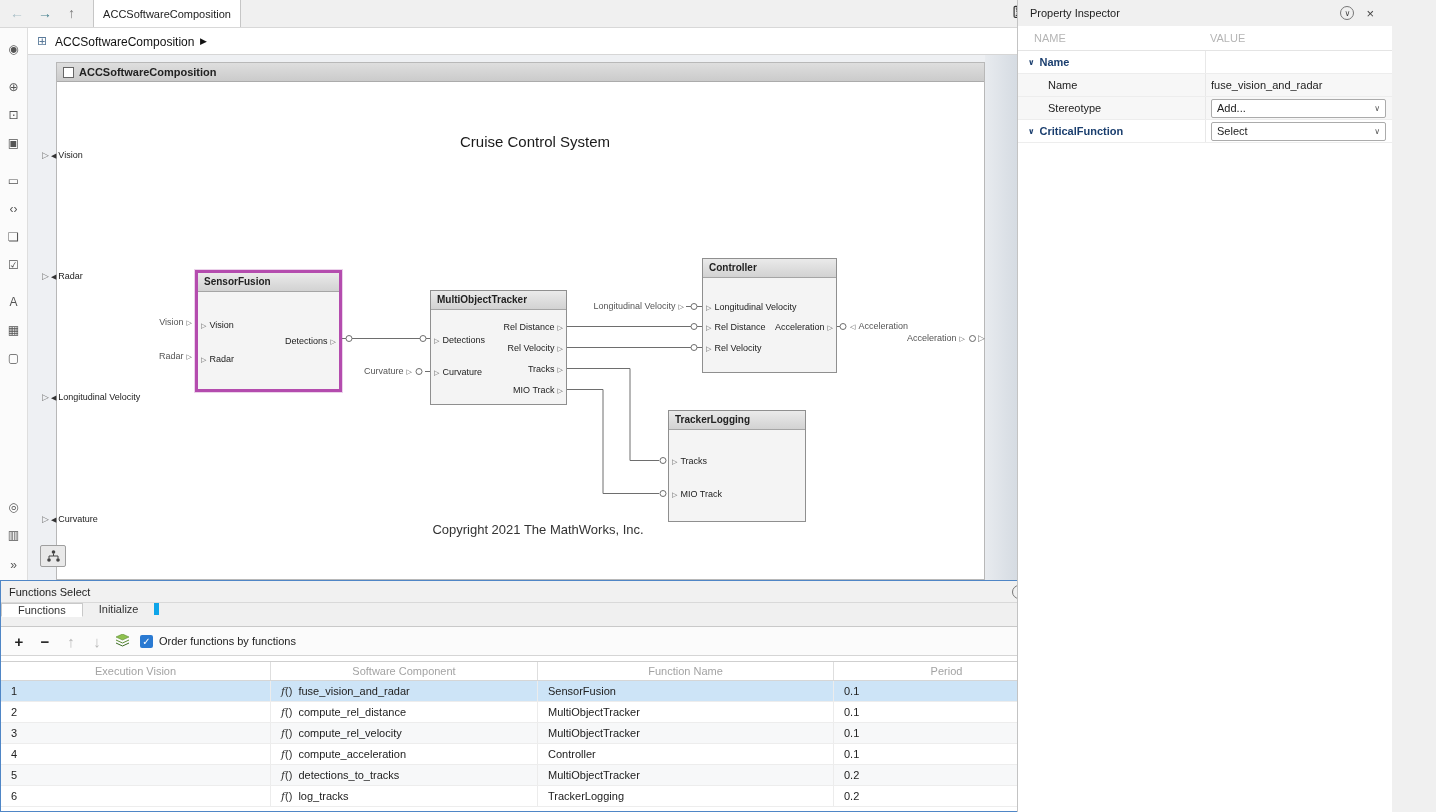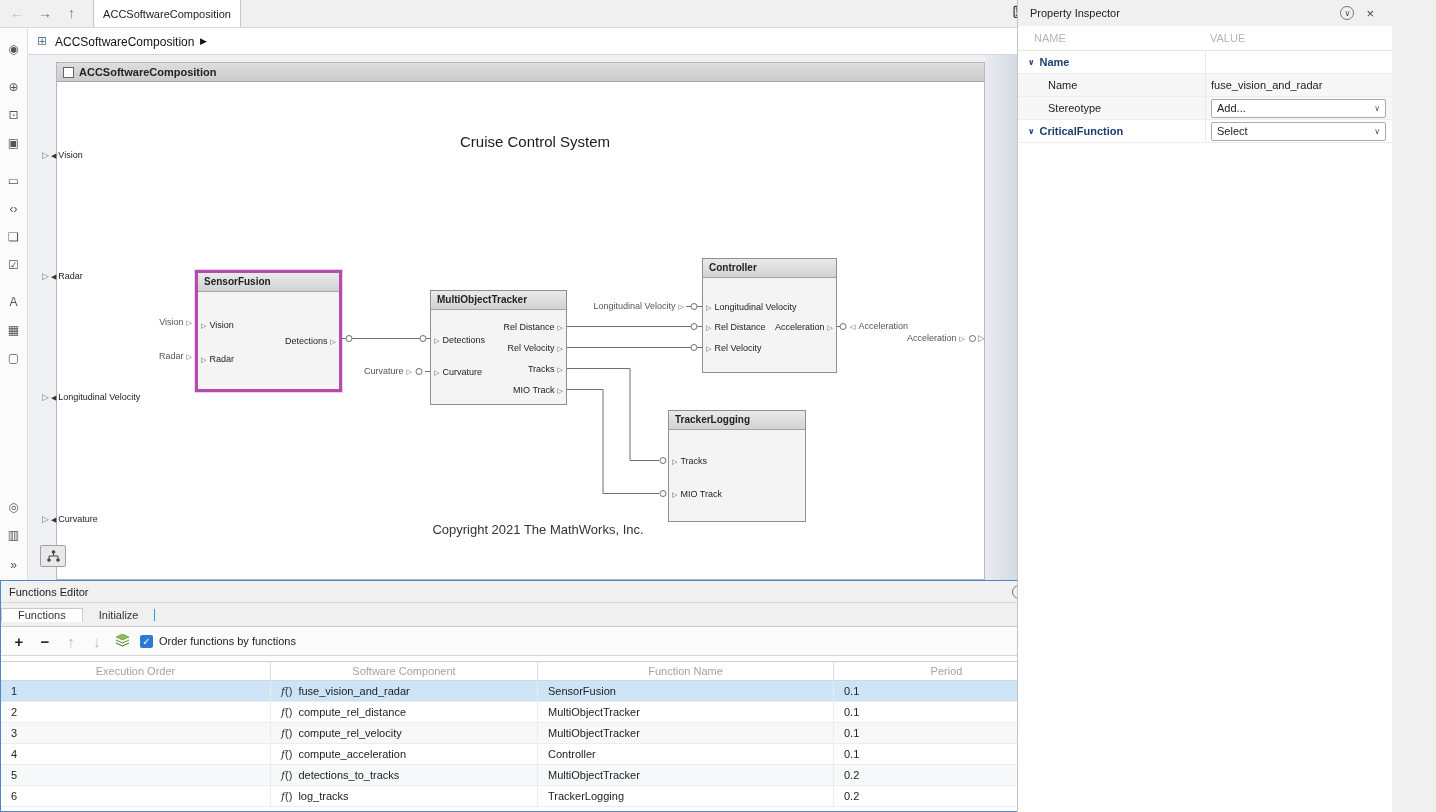--- a/index.html
+++ b/index.html
@@ -55,22 +55,22 @@
   .fin{font-size:7px;color:#333;line-height:1;}
   .sig{position:absolute;height:14px;display:flex;align-items:center;gap:3px;font-size:9px;color:#555;white-space:nowrap;}
   .sig.end{justify-content:flex-end;}
 
   
   .fe{position:absolute;left:0;top:580px;width:1061px;height:232px;background:#fff;border:1px solid #4f86c6;box-sizing:border-box;}
   .fe-titlebar{height:21px;background:#f1f1f1;border-bottom:1px solid #d9d9d9;display:flex;align-items:center;padding:0 8px;}
   .bar-icons{margin-left:auto;display:flex;gap:12px;align-items:center;padding-right:6px;}
   .circle-chev{width:14px;height:14px;border:1px solid #777;border-radius:50%;font-size:8px;display:flex;align-items:center;justify-content:center;color:#444;box-sizing:border-box;}
   .close-x{font-size:13px;color:#444;}
-  .fe-tabs{height:24px;background:#f0f0f0;border-bottom:1px solid #c9c9c9;display:flex;align-items:center;box-sizing:border-box;}
-  .fe-tab{padding:0 16px;display:flex;align-items:center;border-right:1px solid #0ea5e9;color:#333;}
+  .fe-tabs{height:24px;background:#f0f0f0;border-bottom:1px solid #c9c9c9;display:flex;align-items:flex-start;box-sizing:border-box;}
+  .fe-tab{padding:0 16px;display:flex;align-items:center;border-right:5px solid #0ea5e9;color:#333;}
   .fe-tab.active{background:#fff;border:1px solid #c9c9c9;border-bottom:1px solid #fff;margin-bottom:-1px;}
   .fe-toolbar{height:29px;border-bottom:1px solid #d5d5d5;display:flex;align-items:center;gap:10px;padding:0 10px;background:#fbfbfb;box-sizing:border-box;}
   .tbb{font-size:15px;font-weight:bold;color:#222;width:16px;text-align:center;}
   .tbb.dis{color:#b9b9b9;}
   .chk{width:13px;height:13px;background:#2a7ad2;border-radius:2px;color:#fff;font-size:10px;display:flex;align-items:center;justify-content:center;}
   .order-check{display:flex;align-items:center;gap:6px;}
   .help{margin-left:auto;width:16px;height:16px;border-radius:50%;border:2px solid #759cc8;color:#4b7db1;font-weight:bold;font-size:10px;display:flex;align-items:center;justify-content:center;box-sizing:content-box;}
   .fe-table{position:absolute;left:0;top:80px;right:0;bottom:0;border-top:1px solid #cfcfcf;overflow:hidden;}
   .fe-thead{display:grid;grid-template-columns:270px 267px 296px 1fr;height:18px;border-bottom:1px solid #d6d6d6;color:#a3a3a3;}
   .fe-thead div{display:flex;align-items:center;justify-content:center;border-right:1px solid #dedede;}
@@ -312,21 +312,21 @@
         </svg>
       </div>
     </div>
 
     <div class="v-scroll">
       <div class="v-thumb"></div>
     </div>
 
     <div class="fe">
       <div class="fe-titlebar">
-        <span>Functions Editor</span>
+        <span>Functions Select</span>
         <span class="bar-icons">
           <span class="circle-chev">∨</span>
           <span class="close-x">×</span>
         </span>
       </div>
       <div class="fe-tabs">
         <div class="fe-tab active">Functions</div>
         <div class="fe-tab">Initialize</div>
       </div>
       <div class="fe-toolbar">
@@ -342,21 +342,21 @@
           </svg>
         </span>
         <label class="order-check">
           <span class="chk">✓</span>
           <span>Order functions by functions</span>
         </label>
         <span class="help">?</span>
       </div>
       <div class="fe-table">
         <div class="fe-thead">
-          <div>Execution Order</div>
+          <div>Execution Vision</div>
           <div>Software Component</div>
           <div>Function Name</div>
           <div>Period</div>
         </div>
         <div>
             <div class="fe-row selected">
               <div class="fe-cell">1</div>
               <div class="fe-cell">
                 <span class="fn-icon"><i>f</i>()</span>
                 <span>fuse_vision_and_radar</span>

